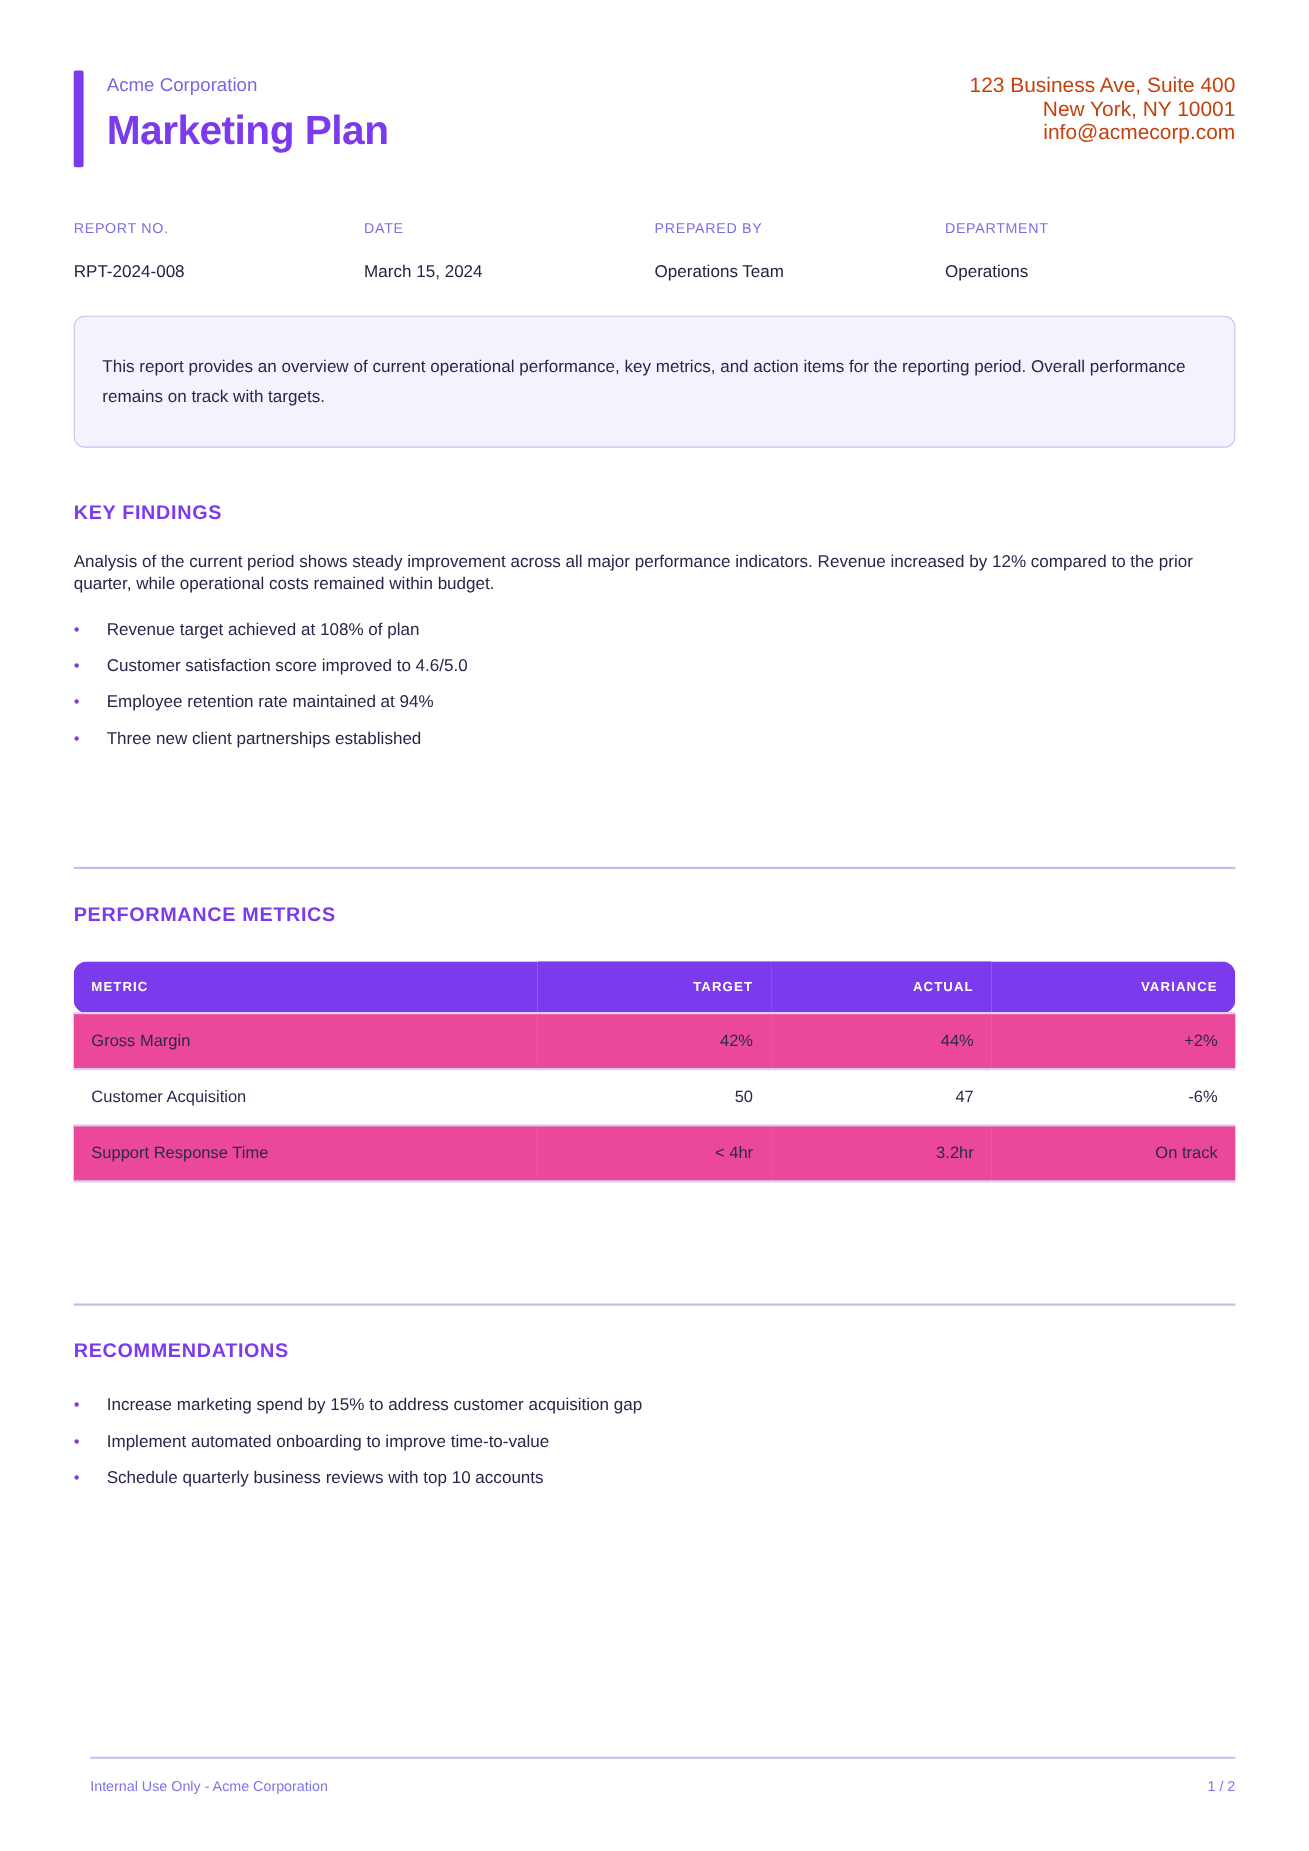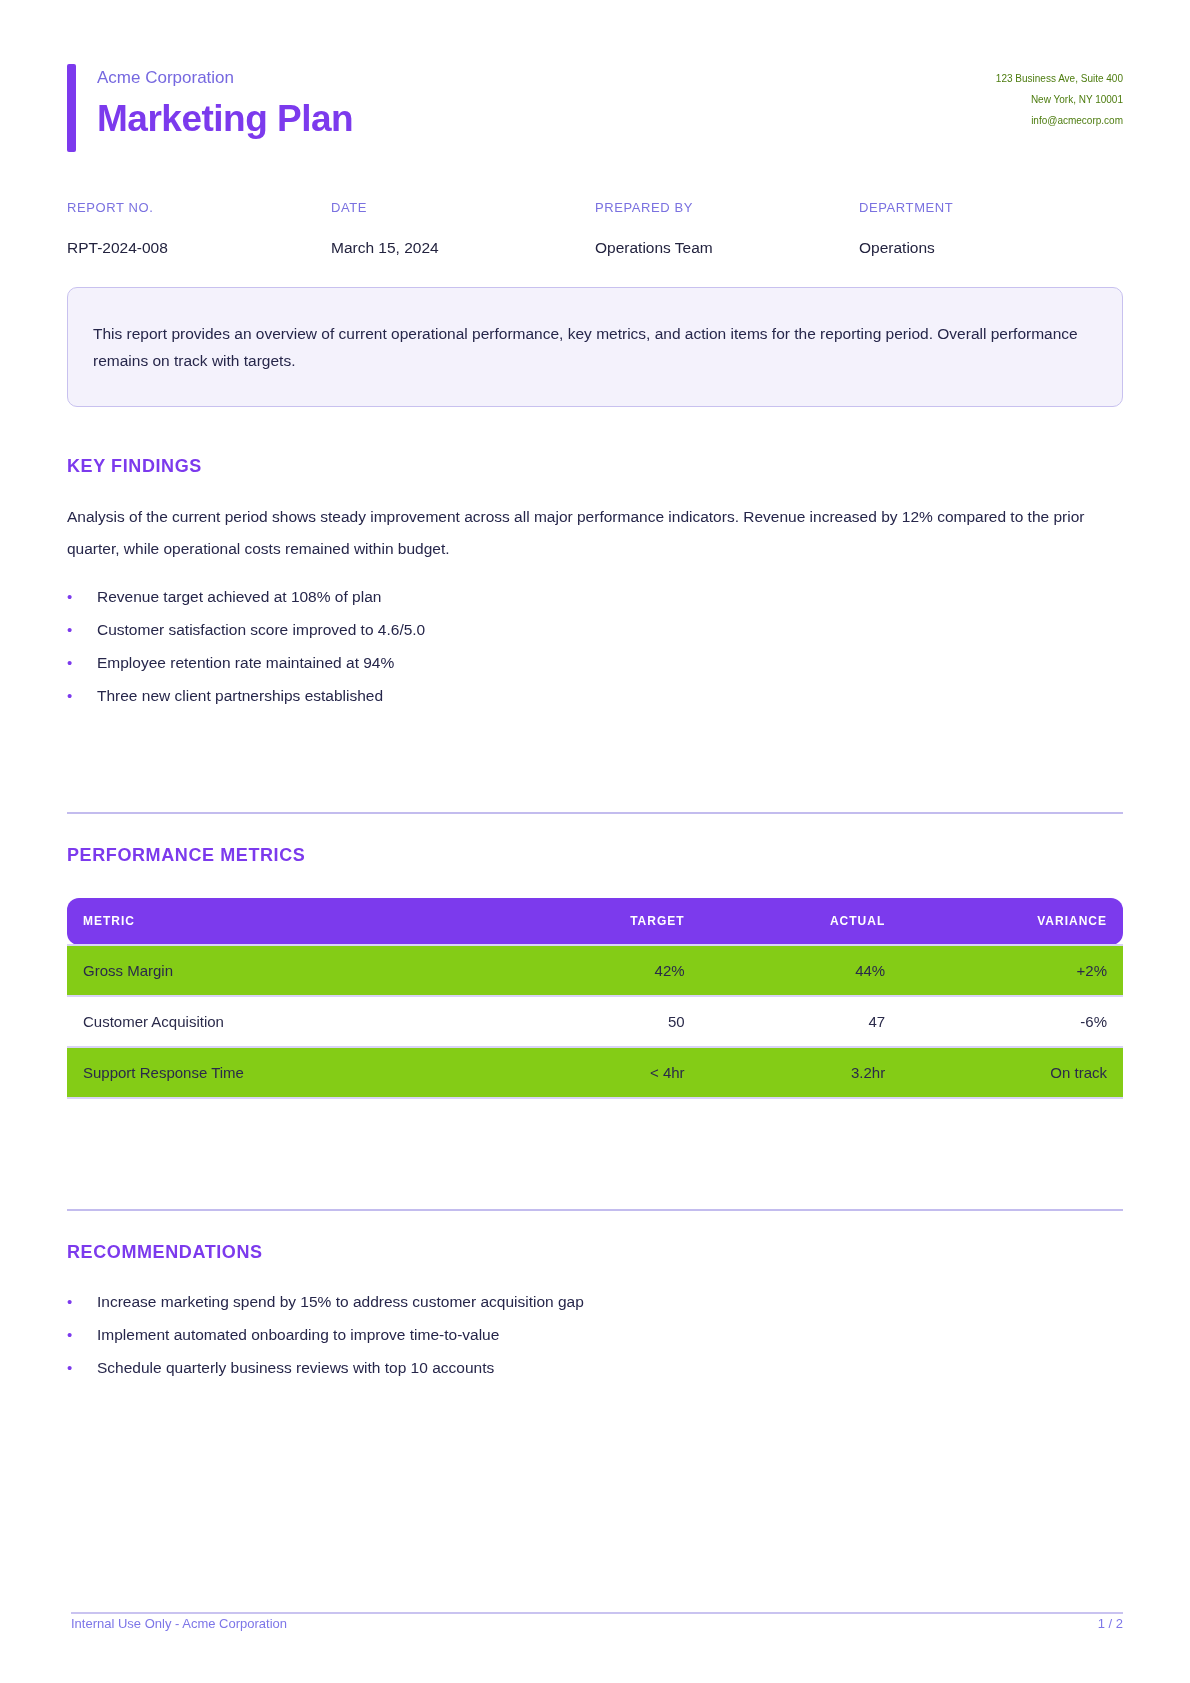--- a/index.html
+++ b/index.html
@@ -17,21 +17,21 @@
     padding: 64px 67px 0 67px;
     overflow: hidden;
   }
 
   
   .header { display: flex; justify-content: space-between; align-items: flex-start; }
   .header-left { display: flex; align-items: stretch; gap: 21px; }
   .accent-bar { width: 9px; background: #7c3aed; border-radius: 2px; min-height: 88px; }
   .company-name { color: #7668e0; font-size: 17px; padding-top: 4px; }
   .doc-title { color: #7c3aed; font-size: 37px; font-weight: bold; margin-top: 10px; letter-spacing: -0.5px; }
-  .address { text-align: right; color: #4d7c0f; font-size: 10px; line-height: 21px; padding-top: 4px; }
+  .address { text-align: right; color: #c2410c; font-size: 19px; line-height: 21px; padding-top: 4px; }
 
   
   .meta-row { display: grid; grid-template-columns: repeat(4, 1fr); margin-top: 48px; }
   .meta-label { color: #7a71e0; font-size: 13px; letter-spacing: 0.6px; text-transform: uppercase; }
   .meta-value { color: #23233f; font-size: 15.5px; margin-top: 24px; }
 
   
   .summary-box {
     margin-top: 30px;
     background: #f4f2fc;
@@ -44,21 +44,21 @@
   }
 
   
   .section-heading {
     color: #7c3aed;
     font-size: 18px;
     font-weight: bold;
     letter-spacing: 0.6px;
   }
   .section-key-findings { margin-top: 49px; }
-  .body-paragraph { margin-top: 24px; font-size: 15.5px; line-height: 32px; color: #26264a; }
+  .body-paragraph { margin-top: 24px; font-size: 15.5px; line-height: 20px; color: #26264a; }
 
   ul.bullet-list { list-style: none; margin-top: 15px; }
   ul.bullet-list li { display: flex; align-items: flex-start; padding: 6.5px 0; font-size: 15.5px; line-height: 20px; color: #26264a; }
   .bullet-dot { color: #7c3aed; width: 30px; flex: 0 0 30px; font-size: 15px; }
 
   .divider { border: none; border-top: 2px solid #c3bcee; }
   .divider-1 { margin-top: 100px; }
   .divider-2 { margin-top: 110px; }
 
   
@@ -71,32 +71,32 @@
   }
   table.metrics-table thead th:first-child { text-align: left; border-top-left-radius: 12px; border-bottom-left-radius: 12px; }
   table.metrics-table thead th.num { text-align: right; }
   table.metrics-table thead th:last-child { border-top-right-radius: 12px; border-bottom-right-radius: 12px; }
   table.metrics-table td { font-size: 15px; color: #2a2a4a; padding: 16px 16px; }
   table.metrics-table td.num { text-align: right; }
   table.metrics-table col.c-metric { width: 40%; }
   table.metrics-table col.c-target { width: 20%; }
   table.metrics-table col.c-actual { width: 19%; }
   table.metrics-table col.c-variance { width: 21%; }
-  table.metrics-table tr.striped { background: #84cc16; border-top: 2px solid #d9d3f6; border-bottom: 2px solid #d9d3f6; }
+  table.metrics-table tr.striped { background: #ec4899; border-top: 2px solid #d9d3f6; border-bottom: 2px solid #d9d3f6; }
 
   
   .section-recommendations { margin-top: 31px; }
   .section-recommendations ul.bullet-list { margin-top: 22px; }
 
   
   .footer {
     position: absolute;
-    left: 71px; right: 67px; bottom: 52px;
+    left: 82px; right: 67px; bottom: 52px;
     border-top: 2px solid #c9c3f0;
-    padding-top: 2px;
+    padding-top: 17px;
     display: flex; justify-content: space-between;
     color: #7d76e8; font-size: 13px;
   }
 </style>
 </head>
 <body>
 
 <div class="page">
 
   <div class="header">

